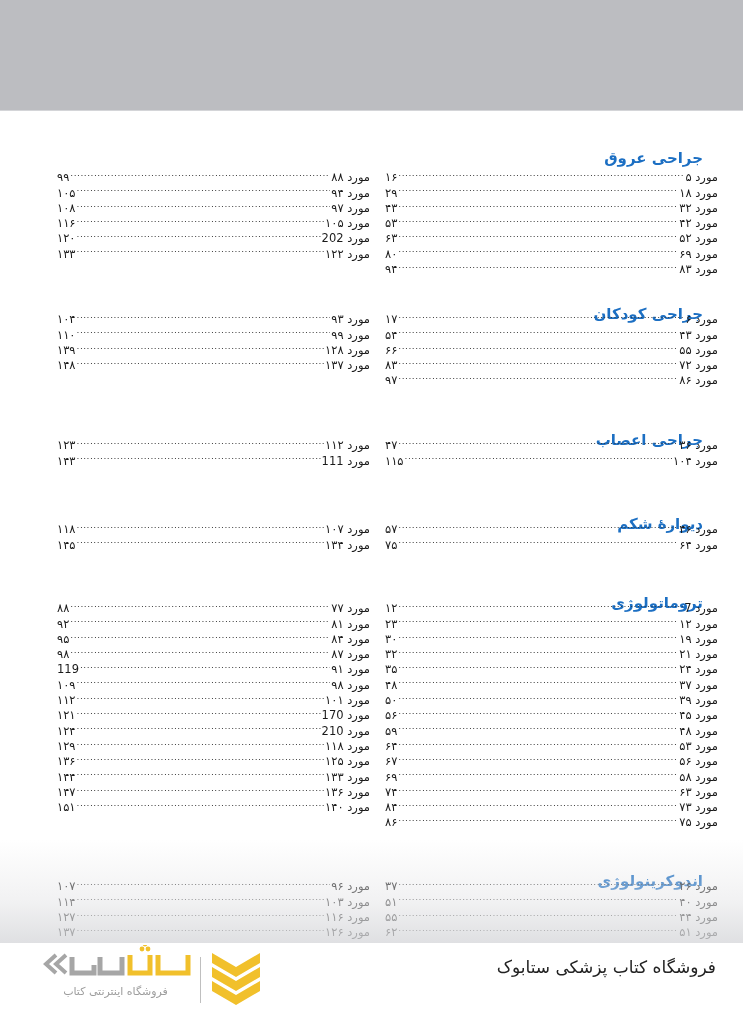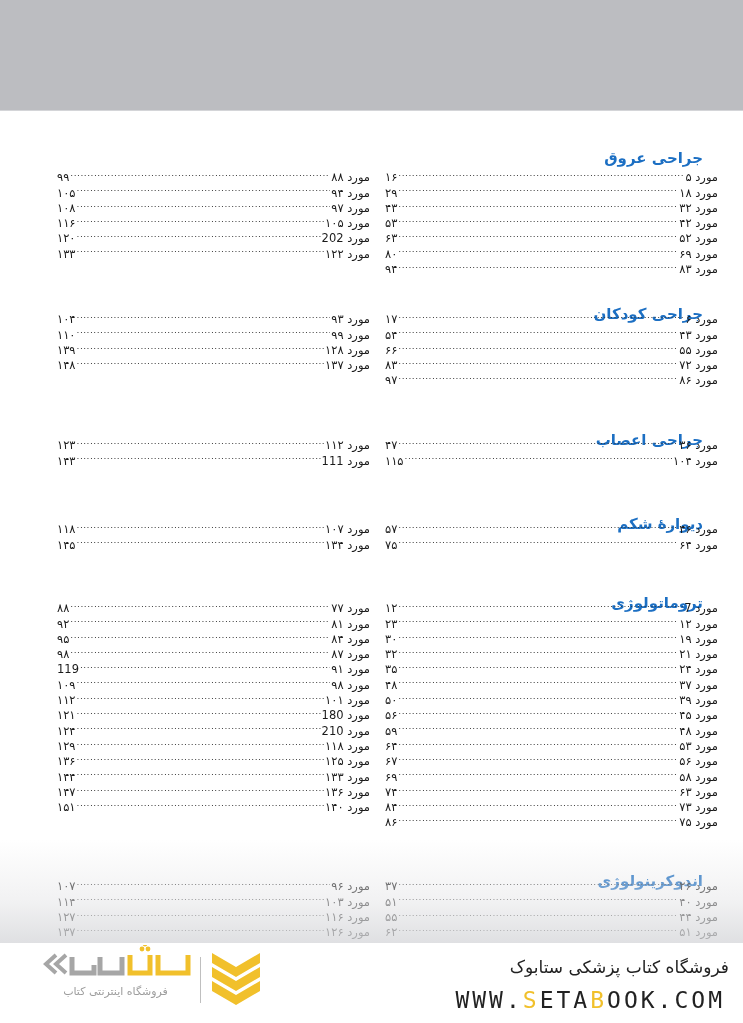--- a/index.html
+++ b/index.html
@@ -19,21 +19,21 @@
   .col.right { left: 385px; width: 333px; }
   .col.left { left: 57px; width: 313px; }
 
   .entry { display: flex; align-items: baseline; height: 15.3px; font-size: 11.5px; line-height: 15.3px; white-space: nowrap; }
   .entry .label { flex: 0 0 auto; }
   .entry .dots { flex: 1 1 auto; overflow: hidden; height: 15.3px; position: relative; margin: 0 1px; }
   .entry .dots::after { content: "................................................................................................................................................................................"; position: absolute; left: 0; top: 0; font-size: 9px; letter-spacing: 0.5px; color: #333; direction: ltr; }
   .entry .page { flex: 0 0 auto; text-align: left; }
 
   .footer { position: absolute; left: 0; top: 943px; width: 743px; height: 80px; background: #ffffff; }
-  .footer-store-name { position: absolute; right: 14px; top: 14px; direction: rtl; font-size: 17px; color: #222; white-space: nowrap; }
+  .footer-store-name { position: absolute; right: 27px; top: 14px; direction: rtl; font-size: 17px; color: #222; white-space: nowrap; }
   .footer-url { position: absolute; right: 18px; top: 44px; font-family: "DejaVu Sans Mono", monospace; font-size: 23px; letter-spacing: 3px; color: #222; white-space: nowrap; }
   .footer-url .hl { color: #f1c02b; }
 
   .logo { position: absolute; left: 38px; top: 2px; width: 220px; height: 64px; }
   .logo-divider { position: absolute; left: 162px; top: 12px; width: 1px; height: 46px; background: #bfbfbf; }
   .logo-text-fa { position: absolute; left: 0px; top: 40px; direction: rtl; font-size: 11px; color: #9d9d9d; white-space: nowrap; width: 155px; text-align: center; }
   .logo-mark-wordmark { position: absolute; left: 4px; top: 0px; width: 150px; height: 38px; }
   .logo-chevrons { position: absolute; left: 172px; top: 6px; width: 52px; height: 54px; }
 </style>
 </head>
@@ -334,21 +334,21 @@
           <span class="label">مورد ۹۸</span>
           <span class="dots"></span>
           <span class="page">۱۰۹</span>
         </div>
         <div class="entry">
           <span class="label">مورد ۱۰۱</span>
           <span class="dots"></span>
           <span class="page">۱۱۲</span>
         </div>
         <div class="entry">
-          <span class="label">مورد 180</span>
+          <span class="label">مورد 170</span>
           <span class="dots"></span>
           <span class="page">۱۲۱</span>
         </div>
         <div class="entry">
           <span class="label">مورد 210</span>
           <span class="dots"></span>
           <span class="page">۱۲۴</span>
         </div>
         <div class="entry">
           <span class="label">مورد ۱۱۸</span>
@@ -430,23 +430,20 @@
         </div>
       </div>
   </div>
 
 </div>
 
 <div class="fade"></div>
 
 <div class="footer">
   <div class="footer-store-name">فروشگاه کتاب پزشکی ستابوک</div>
-  <div class="footer-url">
-    <span>WWW.</span><span class="hl">S</span><span>ETA</span><span class="hl">B</span><span>OOK.COM</span>
-  </div>
 
   <div class="logo">
     <svg class="logo-mark-wordmark" viewBox="0 0 150 38">
 
       <path d="M14 10 L4 19 L14 28" fill="none" stroke="#a6a6a6" stroke-width="4"></path>
       <path d="M24 10 L14 19 L24 28" fill="none" stroke="#a6a6a6" stroke-width="4"></path>
 
       <path d="M30 12 L30 28 L52 28 L52 20" fill="none" stroke="#a6a6a6" stroke-width="5"></path>
       <path d="M58 12 L58 28 L80 28 L80 12" fill="none" stroke="#a6a6a6" stroke-width="5"></path>
 

